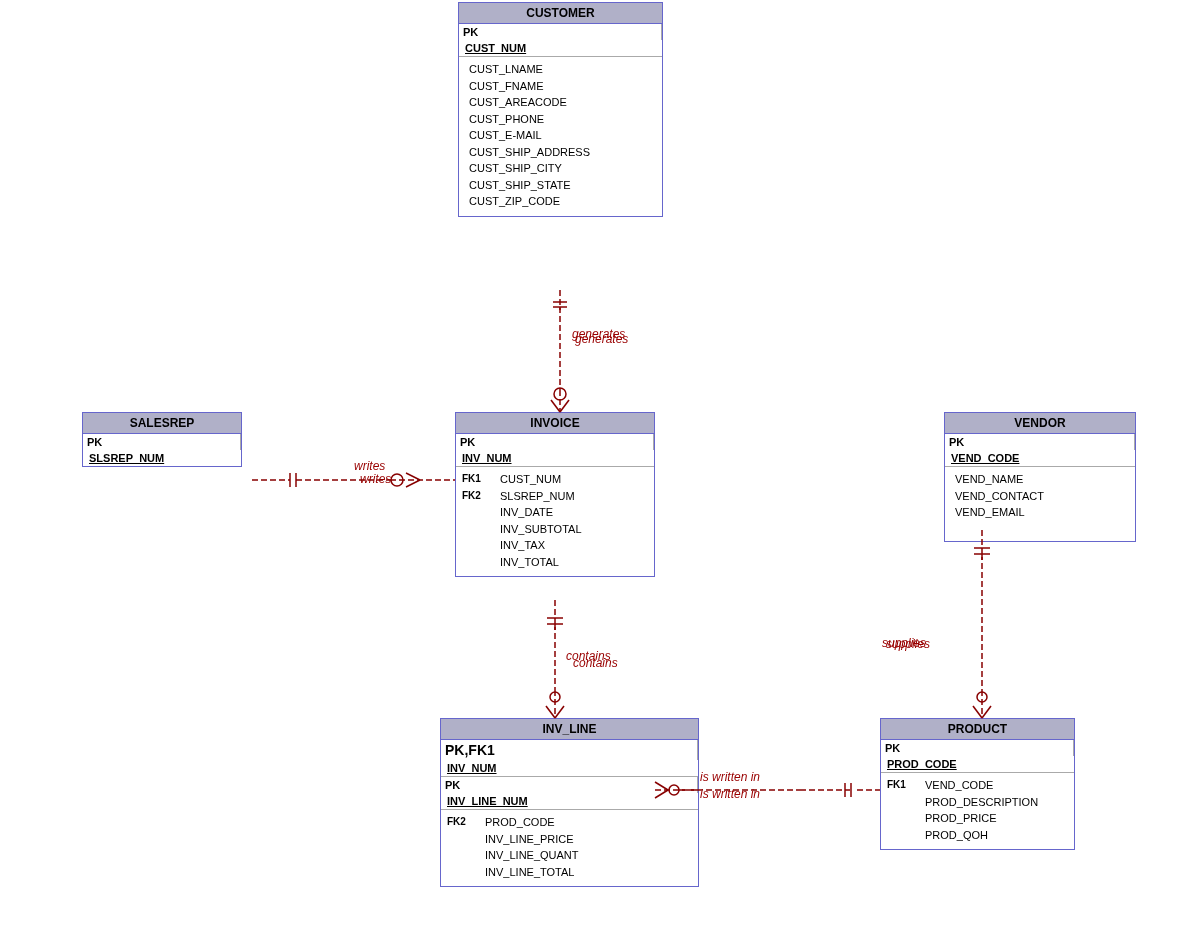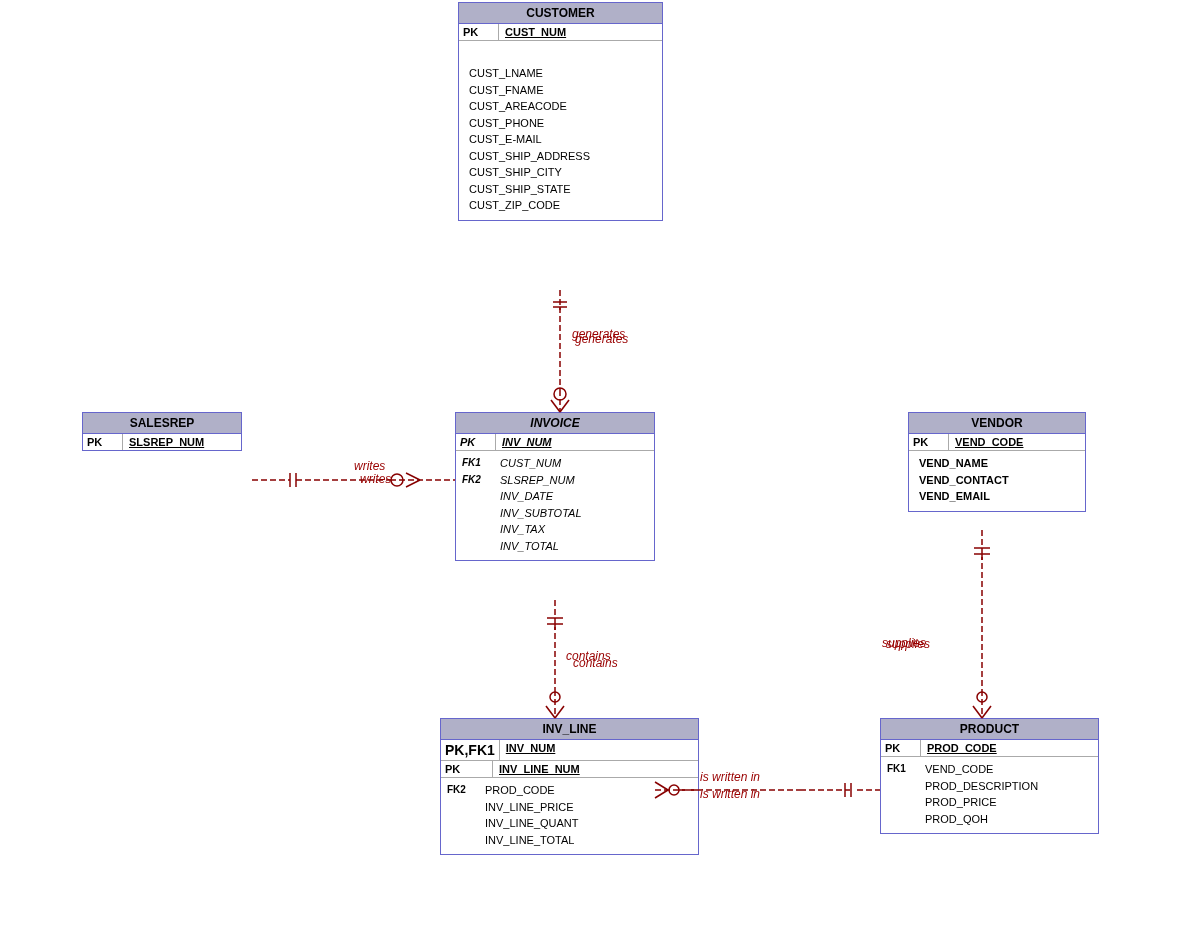--- a/index.html
+++ b/index.html
@@ -32,20 +32,21 @@
       padding: 3px 6px;
       border-bottom: 1px solid #6666cc;
       color: #000;
     }
     .entity-body {
       width: 100%;
     }
     .entity-row {
       display: flex;
       border-bottom: 1px solid #aaa;
+      flex-direction: column;
     }
     .entity-row:last-child {
       border-bottom: none;
     }
     .entity-pk {
       padding: 2px 4px;
       font-size: 11px;
       font-weight: bold;
       border-right: 1px solid #aaa;
       min-width: 40px;
@@ -99,21 +100,21 @@
 
 <div class="diagram-canvas">
 
   <div class="entity" style="left:458px; top:2px; width:205px;">
     <div class="entity-header">CUSTOMER</div>
     <div class="entity-body">
       <div class="entity-row">
         <div class="entity-pk">PK</div>
         <div class="entity-field pk-field">CUST_NUM</div>
       </div>
-      <div style="padding: 4px 8px 6px 10px; margin-top: 20px;">
+      <div style="padding: 4px 8px 6px 10px;">
         <div class="entity-attr-row">CUST_LNAME</div>
         <div class="entity-attr-row">CUST_FNAME</div>
         <div class="entity-attr-row">CUST_AREACODE</div>
         <div class="entity-attr-row">CUST_PHONE</div>
         <div class="entity-attr-row">CUST_E-MAIL</div>
         <div class="entity-attr-row">CUST_SHIP_ADDRESS</div>
         <div class="entity-attr-row">CUST_SHIP_CITY</div>
         <div class="entity-attr-row">CUST_SHIP_STATE</div>
         <div class="entity-attr-row">CUST_ZIP_CODE</div>
       </div>
@@ -123,21 +124,21 @@
   <div class="entity" style="left:82px; top:412px; width:144px;">
     <div class="entity-header">SALESREP</div>
     <div class="entity-body">
       <div class="entity-row">
         <div class="entity-pk">PK</div>
         <div class="entity-field pk-field">SLSREP_NUM</div>
       </div>
     </div>
   </div>
 
-  <div class="entity" style="left:455px; top:412px; width:200px;font-style:italic;">
+  <div class="entity" style="left:455px; top:412px; width:200px;">
     <div class="entity-header">INVOICE</div>
     <div class="entity-body">
       <div class="entity-row">
         <div class="entity-pk">PK</div>
         <div class="entity-field pk-field">INV_NUM</div>
       </div>
       <div style="padding: 4px 4px 6px 6px;">
         <div class="entity-attr-row with-label">
           <span class="attr-label">FK1</span>
           <span>CUST_NUM</span>
@@ -159,28 +160,28 @@
           <span>INV_TAX</span>
         </div>
         <div class="entity-attr-row with-label">
           <span class="attr-label"></span>
           <span>INV_TOTAL</span>
         </div>
       </div>
     </div>
   </div>
 
-  <div class="entity" style="left:908px; top:412px; width:178px;">
+  <div class="entity" style="left:944px; top:412px; width:192px;">
     <div class="entity-header">VENDOR</div>
     <div class="entity-body">
       <div class="entity-row">
         <div class="entity-pk">PK</div>
         <div class="entity-field pk-field">VEND_CODE</div>
       </div>
-      <div style="padding: 4px 8px 6px 10px; font-weight: bold;">
+      <div style="padding: 4px 8px 20px 10px;">
         <div class="entity-attr-row">VEND_NAME</div>
         <div class="entity-attr-row">VEND_CONTACT</div>
         <div class="entity-attr-row">VEND_EMAIL</div>
       </div>
     </div>
   </div>
 
   <div class="entity" style="left:440px; top:718px; width:259px;">
     <div class="entity-header">INV_LINE</div>
     <div class="entity-body">
@@ -206,21 +207,21 @@
           <span>INV_LINE_QUANT</span>
         </div>
         <div class="entity-attr-row with-label">
           <span class="attr-label"></span>
           <span>INV_LINE_TOTAL</span>
         </div>
       </div>
     </div>
   </div>
 
-  <div class="entity" style="left:880px; top:718px; width:219px;">
+  <div class="entity" style="left:880px; top:718px; width:195px;">
     <div class="entity-header">PRODUCT</div>
     <div class="entity-body">
       <div class="entity-row">
         <div class="entity-pk">PK</div>
         <div class="entity-field pk-field">PROD_CODE</div>
       </div>
       <div style="padding: 4px 4px 6px 6px;">
         <div class="entity-attr-row with-label">
           <span class="attr-label">FK1</span>
           <span>VEND_CODE</span>

